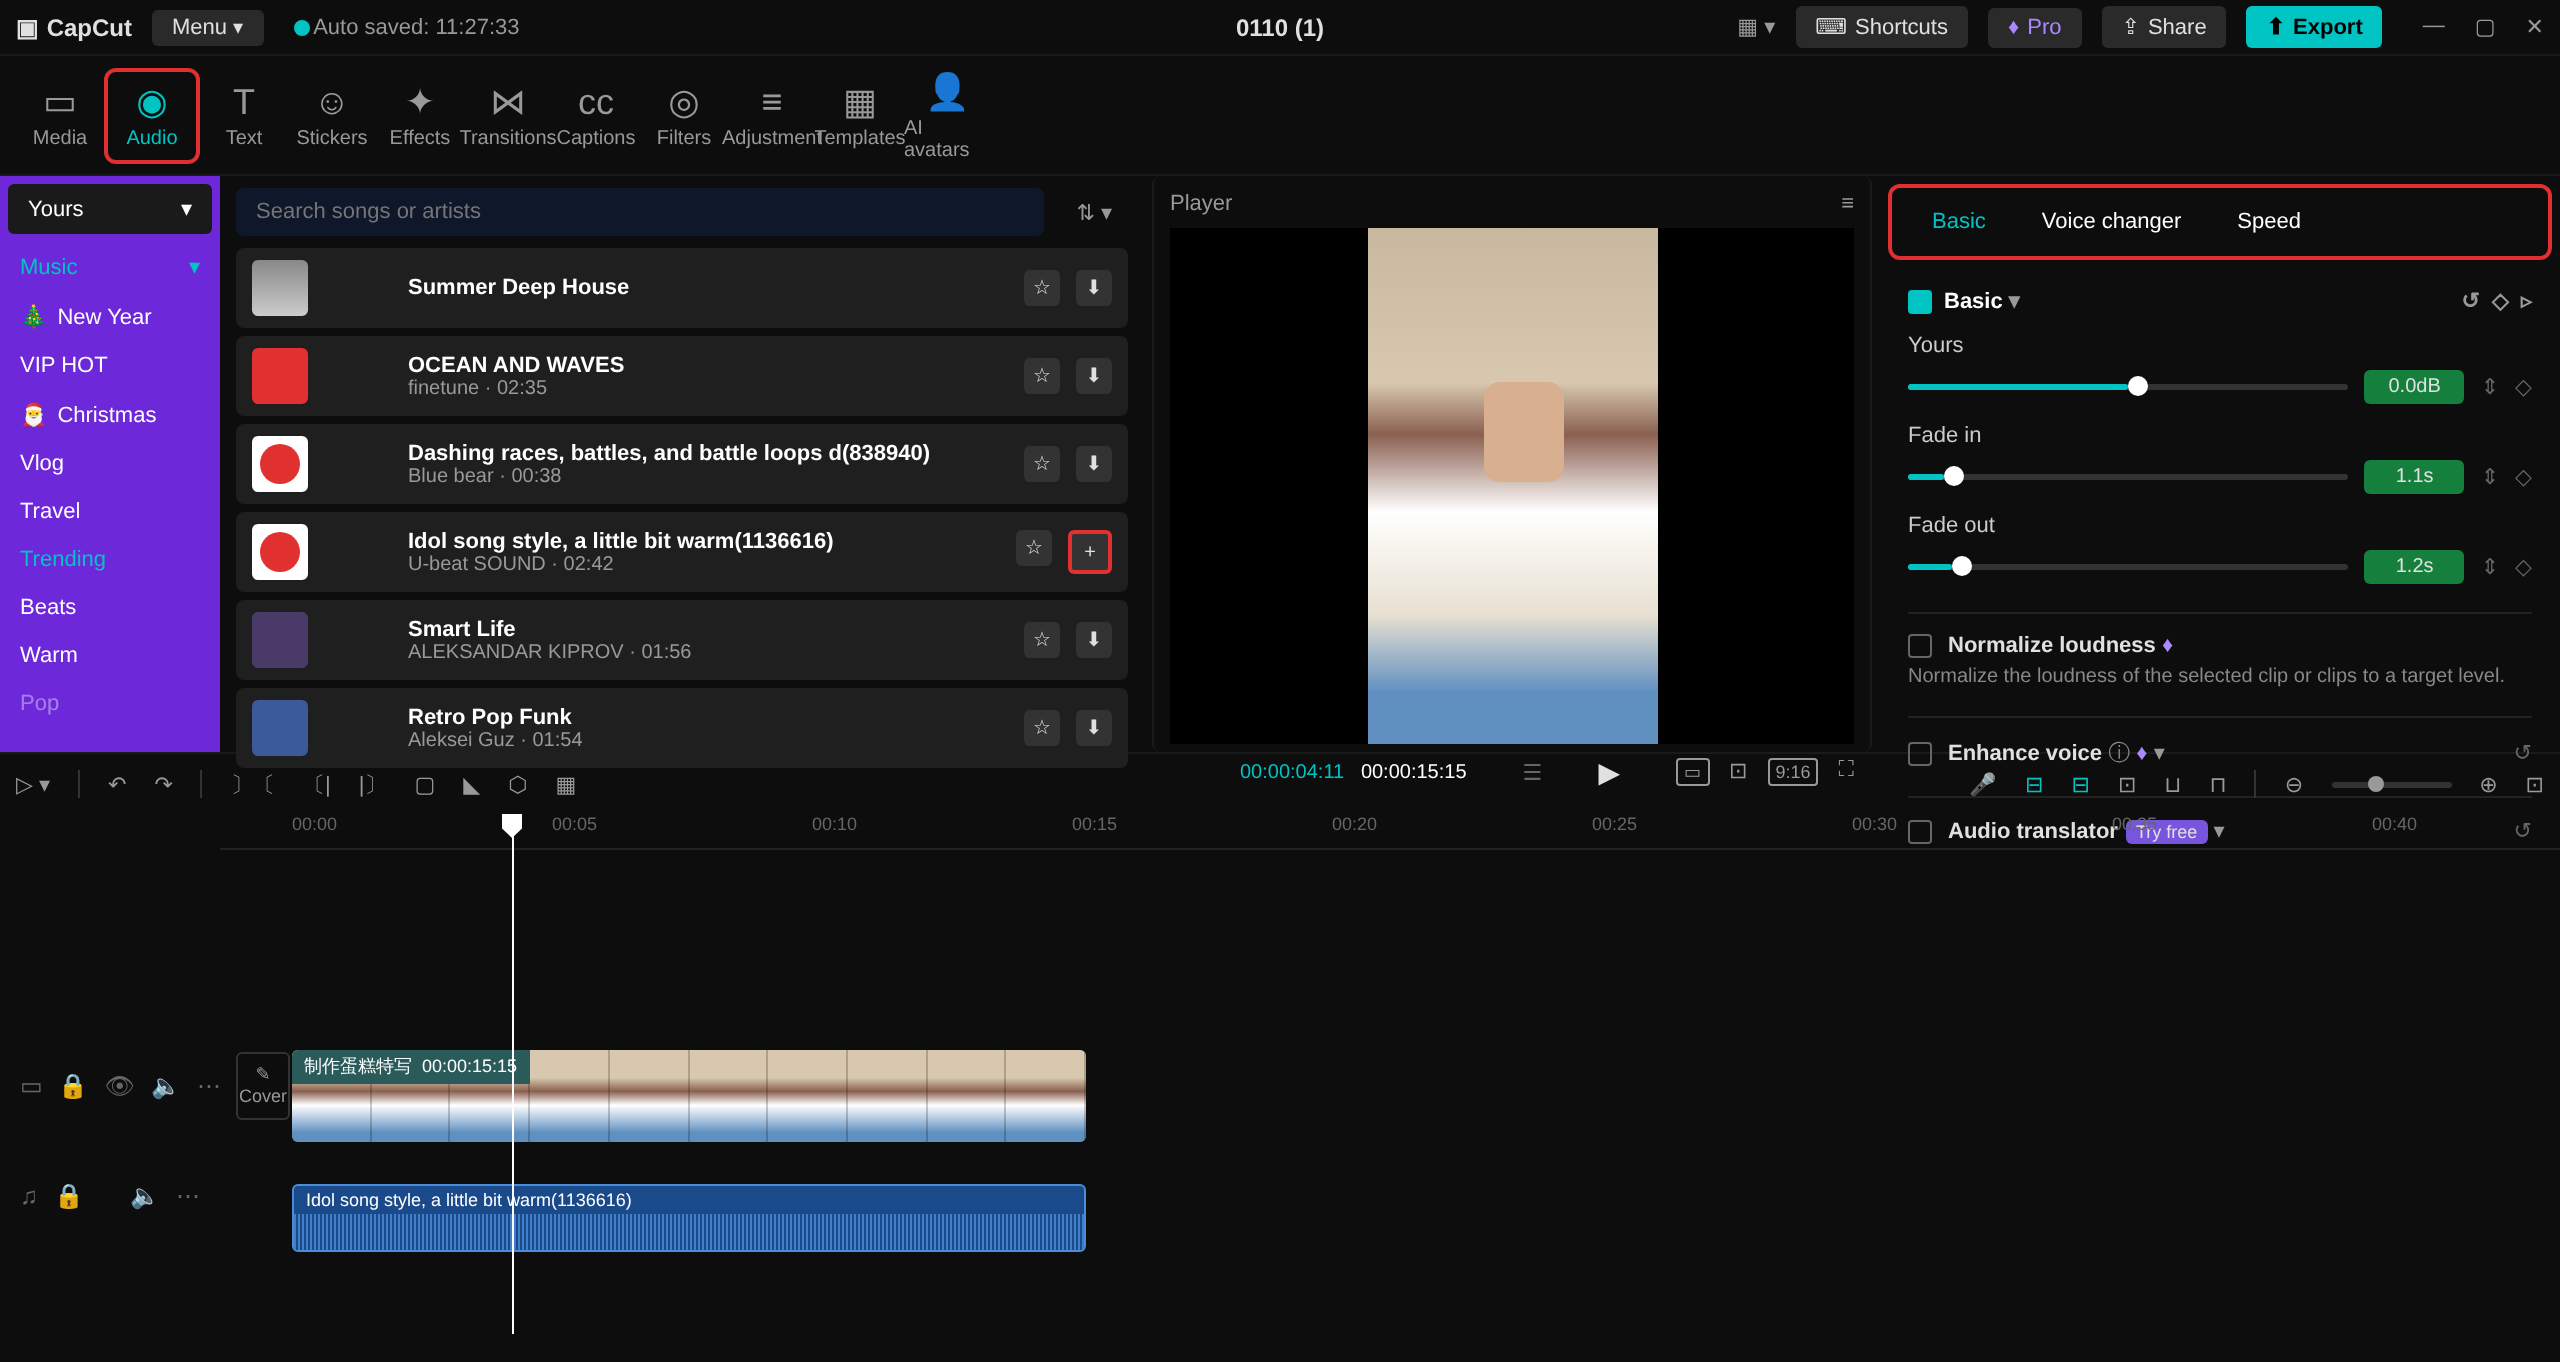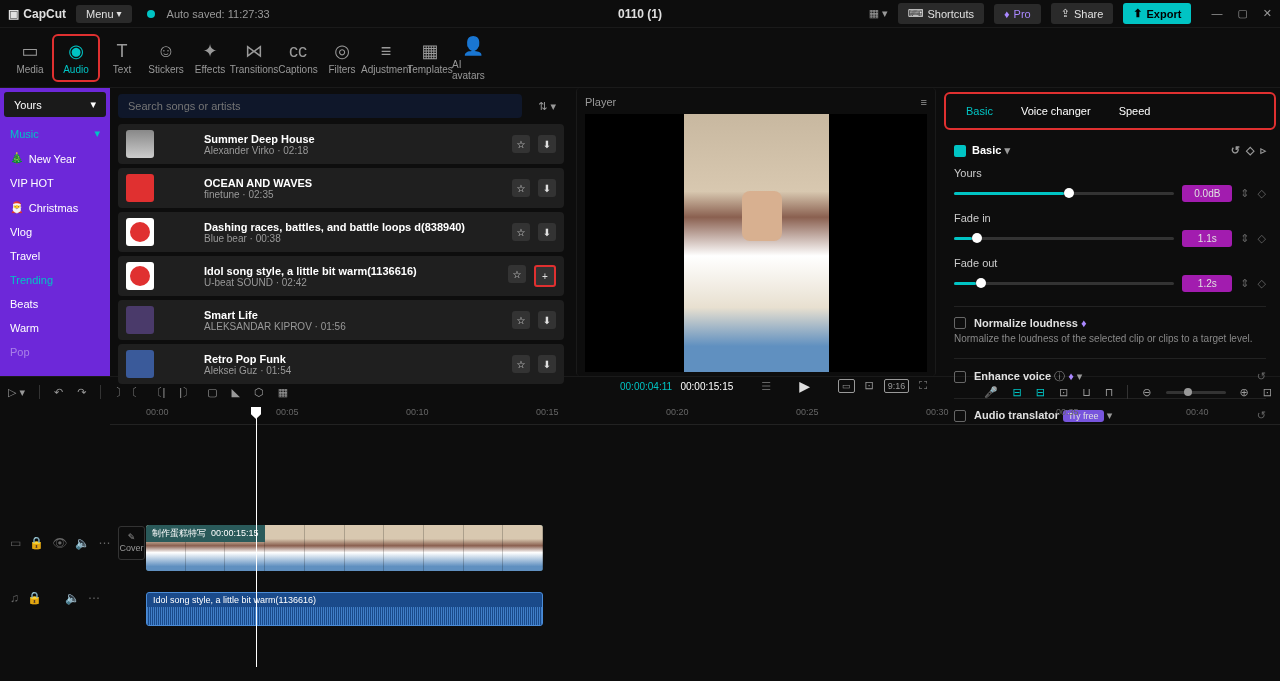--- a/index.html
+++ b/index.html
@@ -2,21 +2,21 @@
 <html><head>
 <meta charset="utf-8">
 <style>
 * { margin: 0; padding: 0; box-sizing: border-box; font-family: Arial, sans-serif; }
 body { background: #0d0d0d; color: #e0e0e0; font-size: 11px; width: 1280px; height: 681px; overflow: hidden; }
 
 
 .topbar { height: 28px; background: #0d0d0d; display: flex; align-items: center; padding: 0 8px; border-bottom: 1px solid #1a1a1a; }
 .topbar .logo { display: flex; align-items: center; gap: 4px; font-weight: bold; font-size: 12px; }
 .topbar .menu-btn { background: #2a2a2a; padding: 3px 10px; border-radius: 3px; margin-left: 10px; cursor: pointer; display: flex; align-items: center; gap: 3px; }
-.topbar .autosave { margin-left: 15px; color: #999; display: flex; align-items: center; gap: 12px; }
+.topbar .autosave { margin-left: 15px; color: #999; display: flex; align-items: center; gap: 2px; }
 .topbar .autosave-dot { width: 8px; height: 8px; background: #00c4c4; border-radius: 50%; }
 .topbar .title { position: absolute; left: 50%; transform: translateX(-50%); font-size: 12px; font-weight: bold; }
 .topbar .right { margin-left: auto; display: flex; align-items: center; gap: 10px; }
 .topbar .top-btn { background: #2a2a2a; padding: 4px 10px; border-radius: 3px; display: flex; align-items: center; gap: 4px; cursor: pointer; font-size: 11px; }
 .topbar .export-btn { background: #00c4c4; color: #000; font-weight: bold; }
 .topbar .pro { color: #aa88ff; }
 .topbar .win-controls { display: flex; gap: 15px; margin-left: 10px; color: #999; }
 .topbar .icon-small { font-size: 10px; }
 
 
@@ -76,21 +76,21 @@
 .props-section { margin-bottom: 14px; }
 .props-section-header { display: flex; justify-content: space-between; align-items: center; color: #fff; font-weight: bold; margin-bottom: 10px; }
 .check-teal { width: 12px; height: 12px; background: #00c4c4; border-radius: 2px; display: inline-block; margin-right: 6px; vertical-align: middle; }
 .check-gray { width: 12px; height: 12px; border: 1px solid #666; border-radius: 2px; display: inline-block; margin-right: 8px; vertical-align: middle; }
 .prop-row { margin-bottom: 10px; }
 .prop-label { color: #ccc; margin-bottom: 6px; font-size: 11px; }
 .slider-row { display: flex; align-items: center; gap: 8px; }
 .slider-track { flex: 1; height: 3px; background: #333; position: relative; border-radius: 2px; }
 .slider-fill { position: absolute; left: 0; height: 100%; background: #00c4c4; border-radius: 2px; }
 .slider-thumb { position: absolute; top: -4px; width: 10px; height: 10px; background: #fff; border-radius: 50%; }
-.prop-val { width: 50px; background: #a21caf; padding: 3px 6px; border-radius: 3px; text-align: center; font-size: 10px; }
+.prop-val { width: 50px; background: #15803d; padding: 3px 6px; border-radius: 3px; text-align: center; font-size: 10px; }
 .prop-hint { color: #888; font-size: 10px; margin-top: 4px; }
 .diamond-icon { color: #aa88ff; }
 .try-free { background: #7755dd; padding: 1px 5px; border-radius: 3px; font-size: 9px; margin-left: 4px; }
 
 
 .timeline-area { height: 305px; background: #0d0d0d; border-top: 1px solid #1a1a1a; }
 .timeline-tools { display: flex; align-items: center; padding: 4px 8px; height: 30px; justify-content: space-between; }
 .tl-tool-group { display: flex; gap: 14px; color: #999; align-items: center; }
 .tl-divider { width: 1px; height: 14px; background: #333; }
 .zoom-slider { width: 60px; height: 3px; background: #333; border-radius: 2px; position: relative; }
@@ -243,21 +243,20 @@
   <div class="song-panel">
     <div class="search-bar">
       <input class="search-input" placeholder="Search songs or artists" style="">
       <span class="filter-icon">⇅ ▾</span>
     </div>
     <div class="song-list">
       <div class="song-item">
         <div class="song-thumb" style="background:linear-gradient(#888,#ccc)"></div>
         <div class="song-info">
             <div class="song-title">Summer Deep House</div>
-            <div class="song-meta"><span>Alexander Virko</span> · <span>02:18</span></div>
           </div>
         <div class="song-actions">
             <div class="song-action">☆</div>
             <div class="song-action">⬇</div>
           </div>
       </div>
       <div class="song-item">
         <div class="song-thumb red"></div>
         <div class="song-info">
             <div class="song-title">OCEAN AND WAVES</div>

